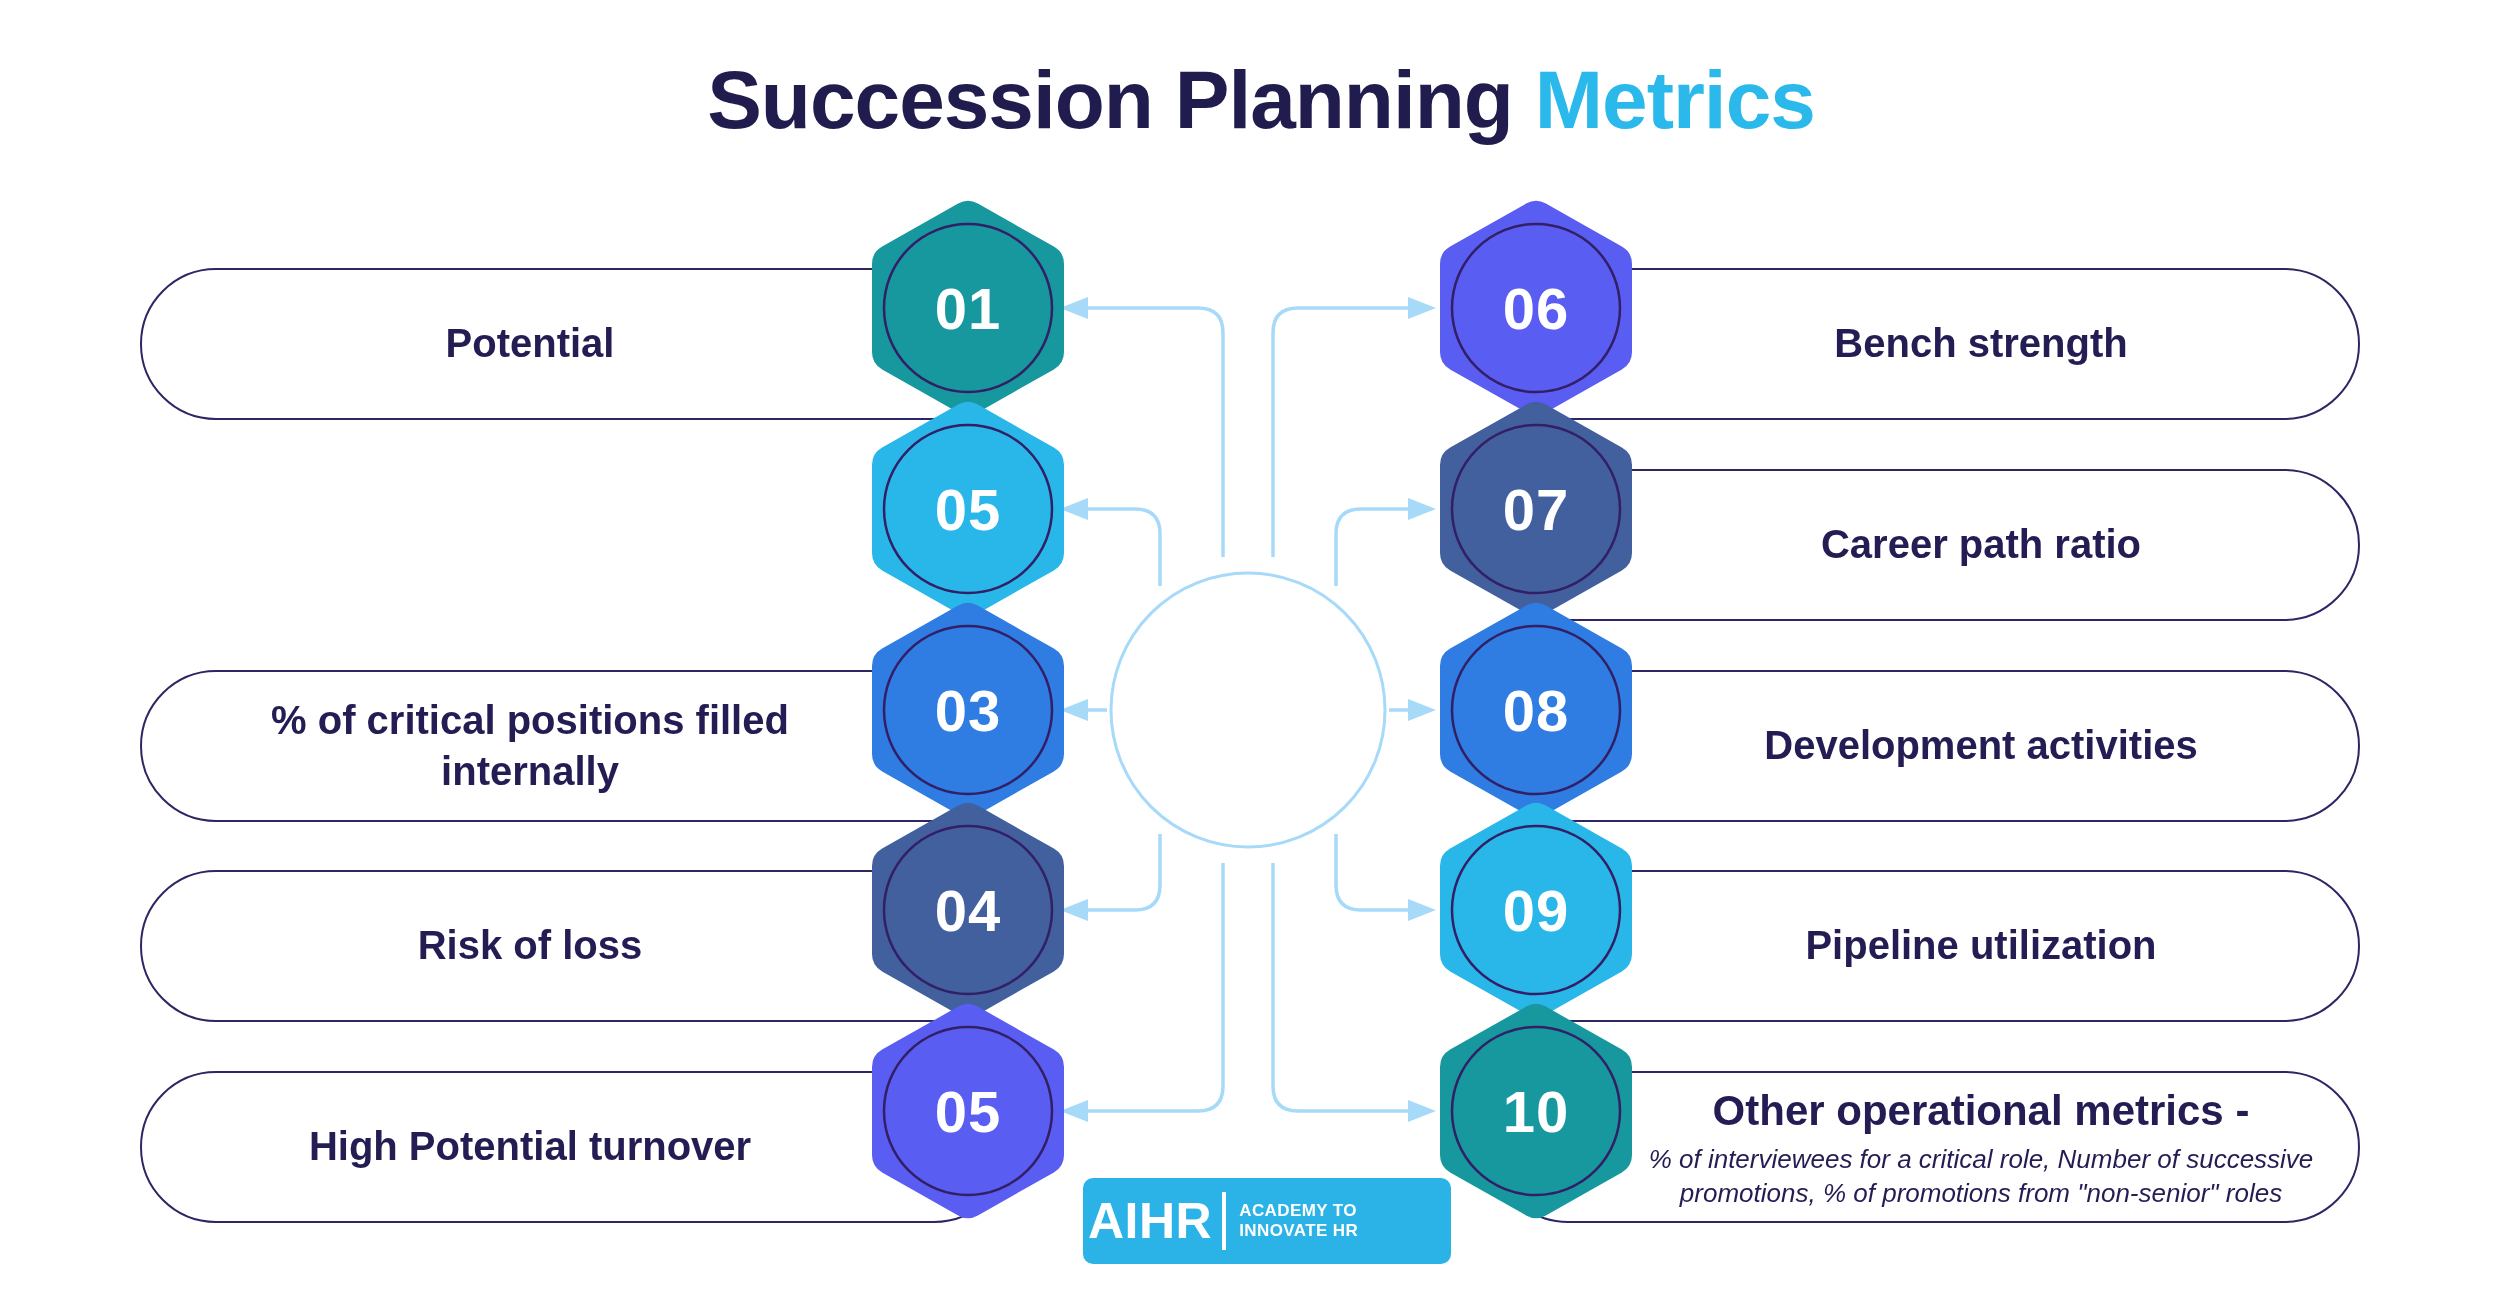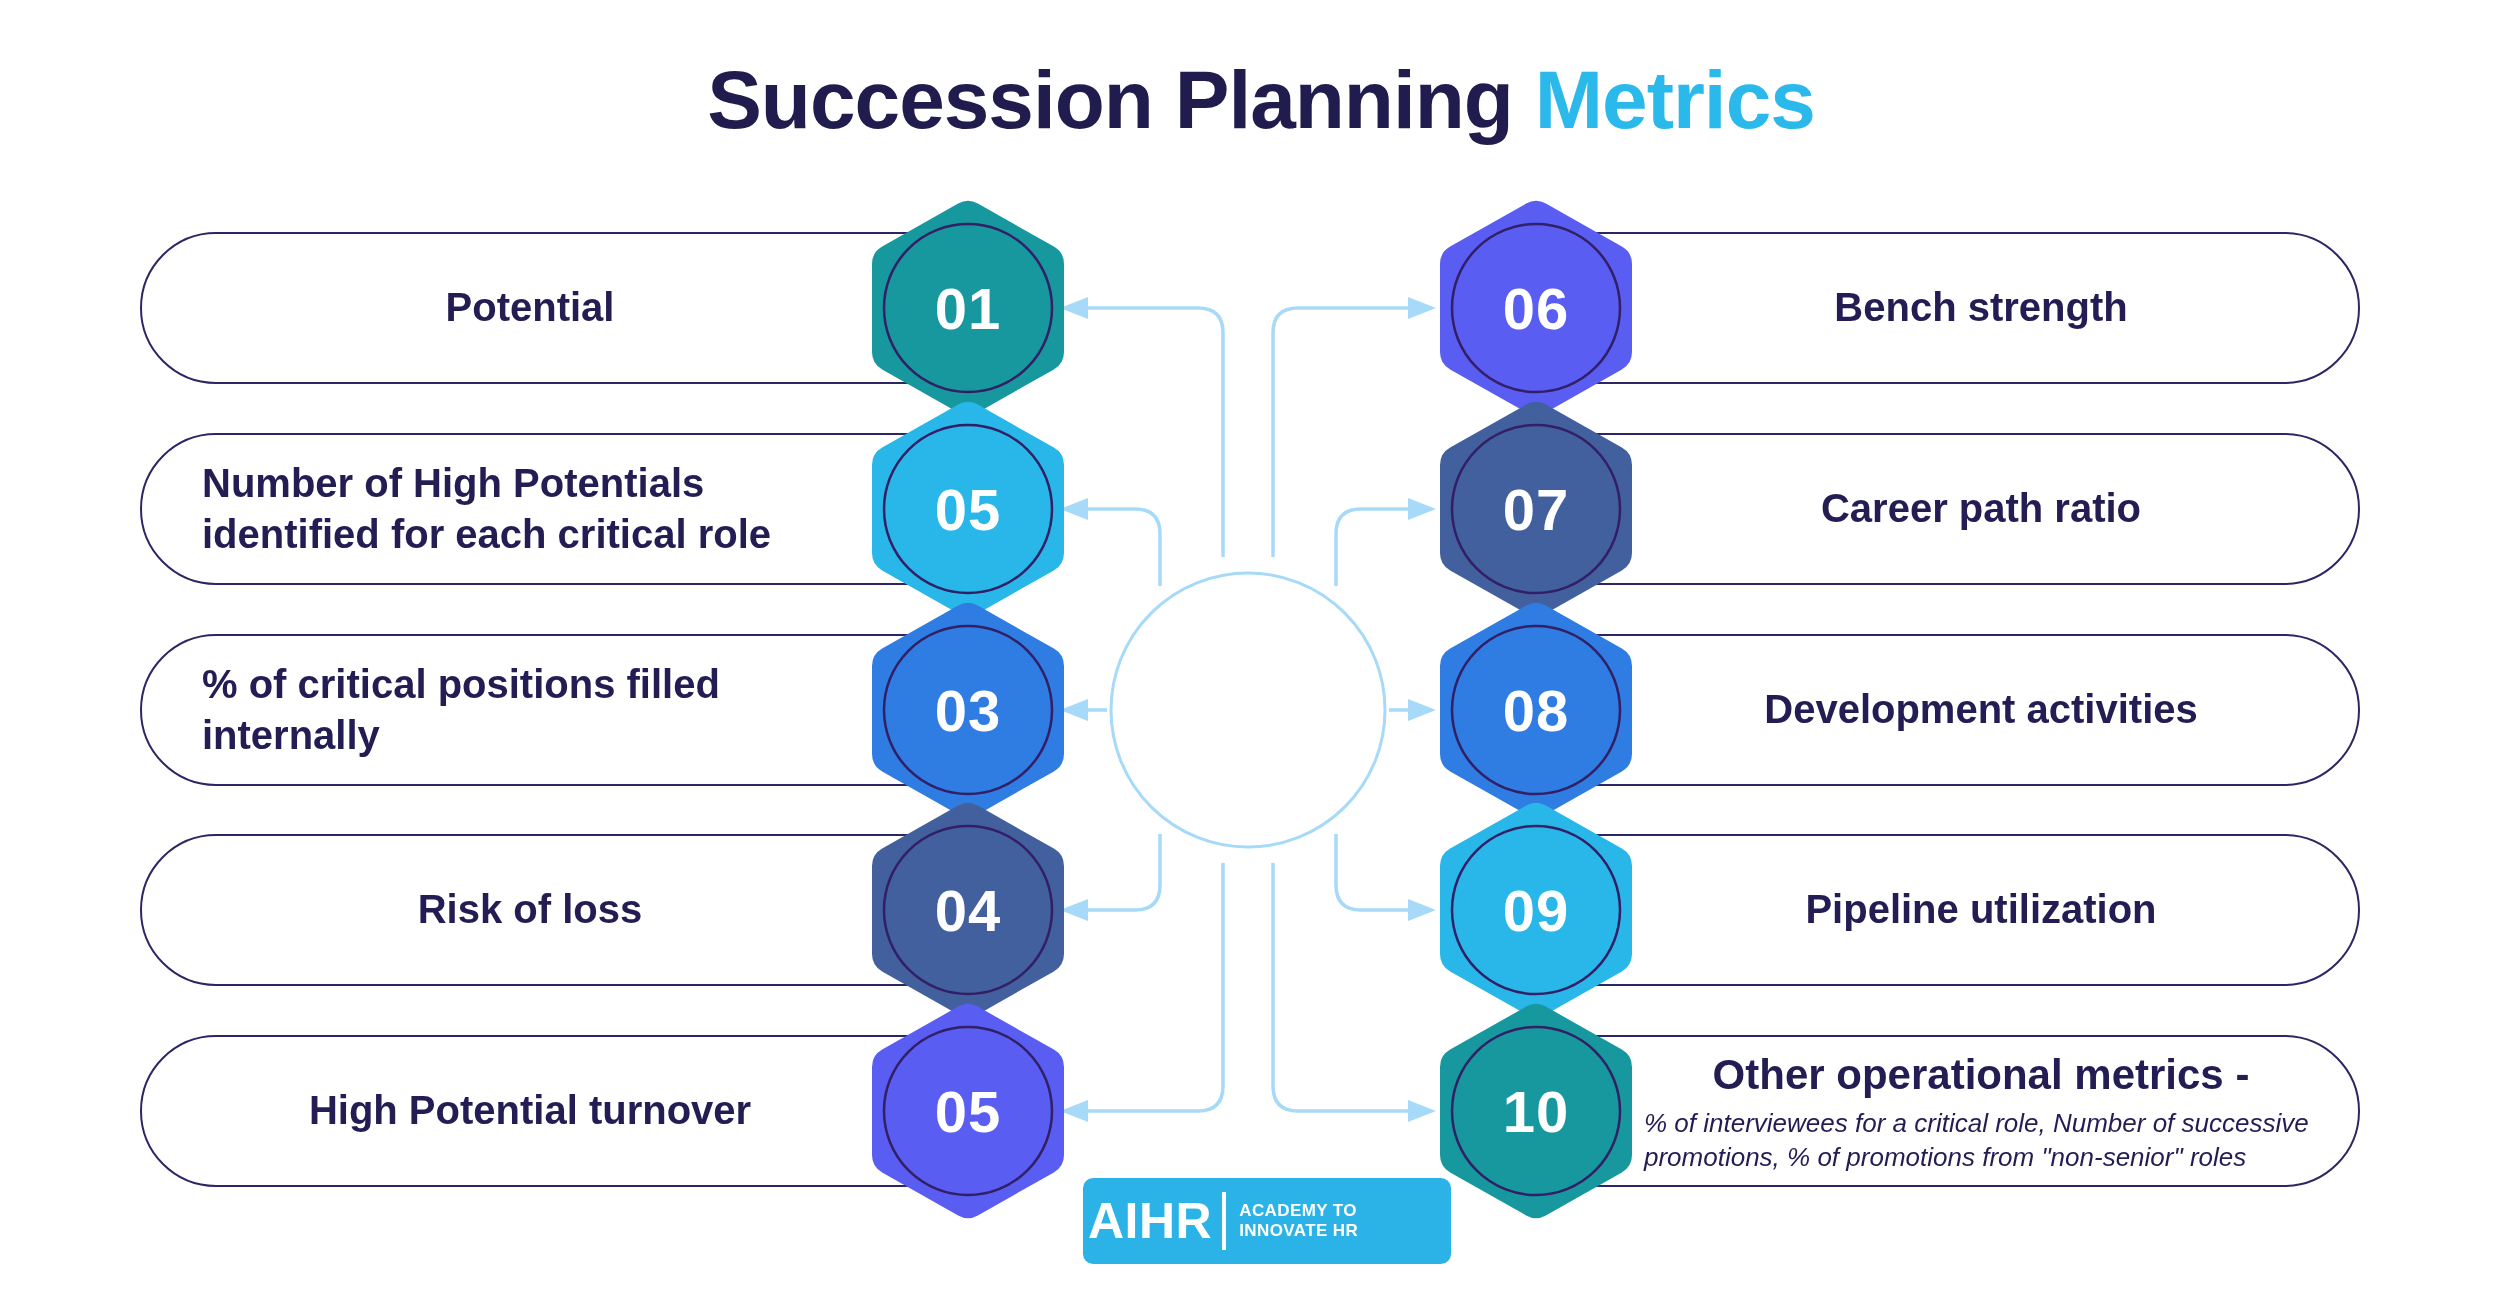--- a/index.html
+++ b/index.html
@@ -12,21 +12,21 @@
     position:absolute;top:42px;left:0;width:2500px;text-align:center;
     font-size:82px;font-weight:800;letter-spacing:-1px;line-height:1.15;
   }
   .title .t1{color:var(--title-navy);}
   .title .t2{color:var(--accent);}
   
   .pill{
     position:absolute;height:152px;border:2px solid var(--pill-border);
     border-radius:78px;box-sizing:border-box;background:#ffffff;
     display:flex;flex-direction:column;justify-content:center;align-items:center;
-    color:var(--navy);
+    text-align:center;color:var(--navy);margin-top:36px;
   }
   .pill-left{left:140px;width:870px;padding:0 150px 0 60px;}
   .pill-right{left:1492px;width:868px;padding:0 40px 0 150px;}
   .pill-label{font-size:40px;font-weight:600;line-height:1.28;color:var(--navy);}
   .pill-label.strong{font-weight:700;font-size:42px;}
   .pill-sub{font-size:26px;font-style:italic;font-weight:500;line-height:1.32;color:var(--navy);margin-top:4px;}
   .pill-sub:empty{display:none;}
   
   .hex{position:absolute;width:196px;height:222px;}
   .hex svg{position:absolute;left:0;top:0;display:block;}
@@ -81,23 +81,20 @@
   </svg>
 
   <h1 class="title" style="margin:11px;">
     <span class="t1">Succession Planning</span>
     <span class="t2">Metrics</span>
   </h1>
 
   <div class="pill pill-left" style="top:232px;">
     <div class="pill-label">Potential</div>
   </div>
-  <div class="pill pill-left" style="top:433px;">
-    <div class="pill-label">Number of High Potentials identified for each critical role</div>
-  </div>
   <div class="pill pill-left" style="top:634px;">
     <div class="pill-label">% of critical positions filled internally</div>
   </div>
   <div class="pill pill-left" style="top:834px;">
     <div class="pill-label">Risk of loss</div>
   </div>
   <div class="pill pill-left" style="top:1035px;">
     <div class="pill-label">High Potential turnover</div>
   </div>
 

